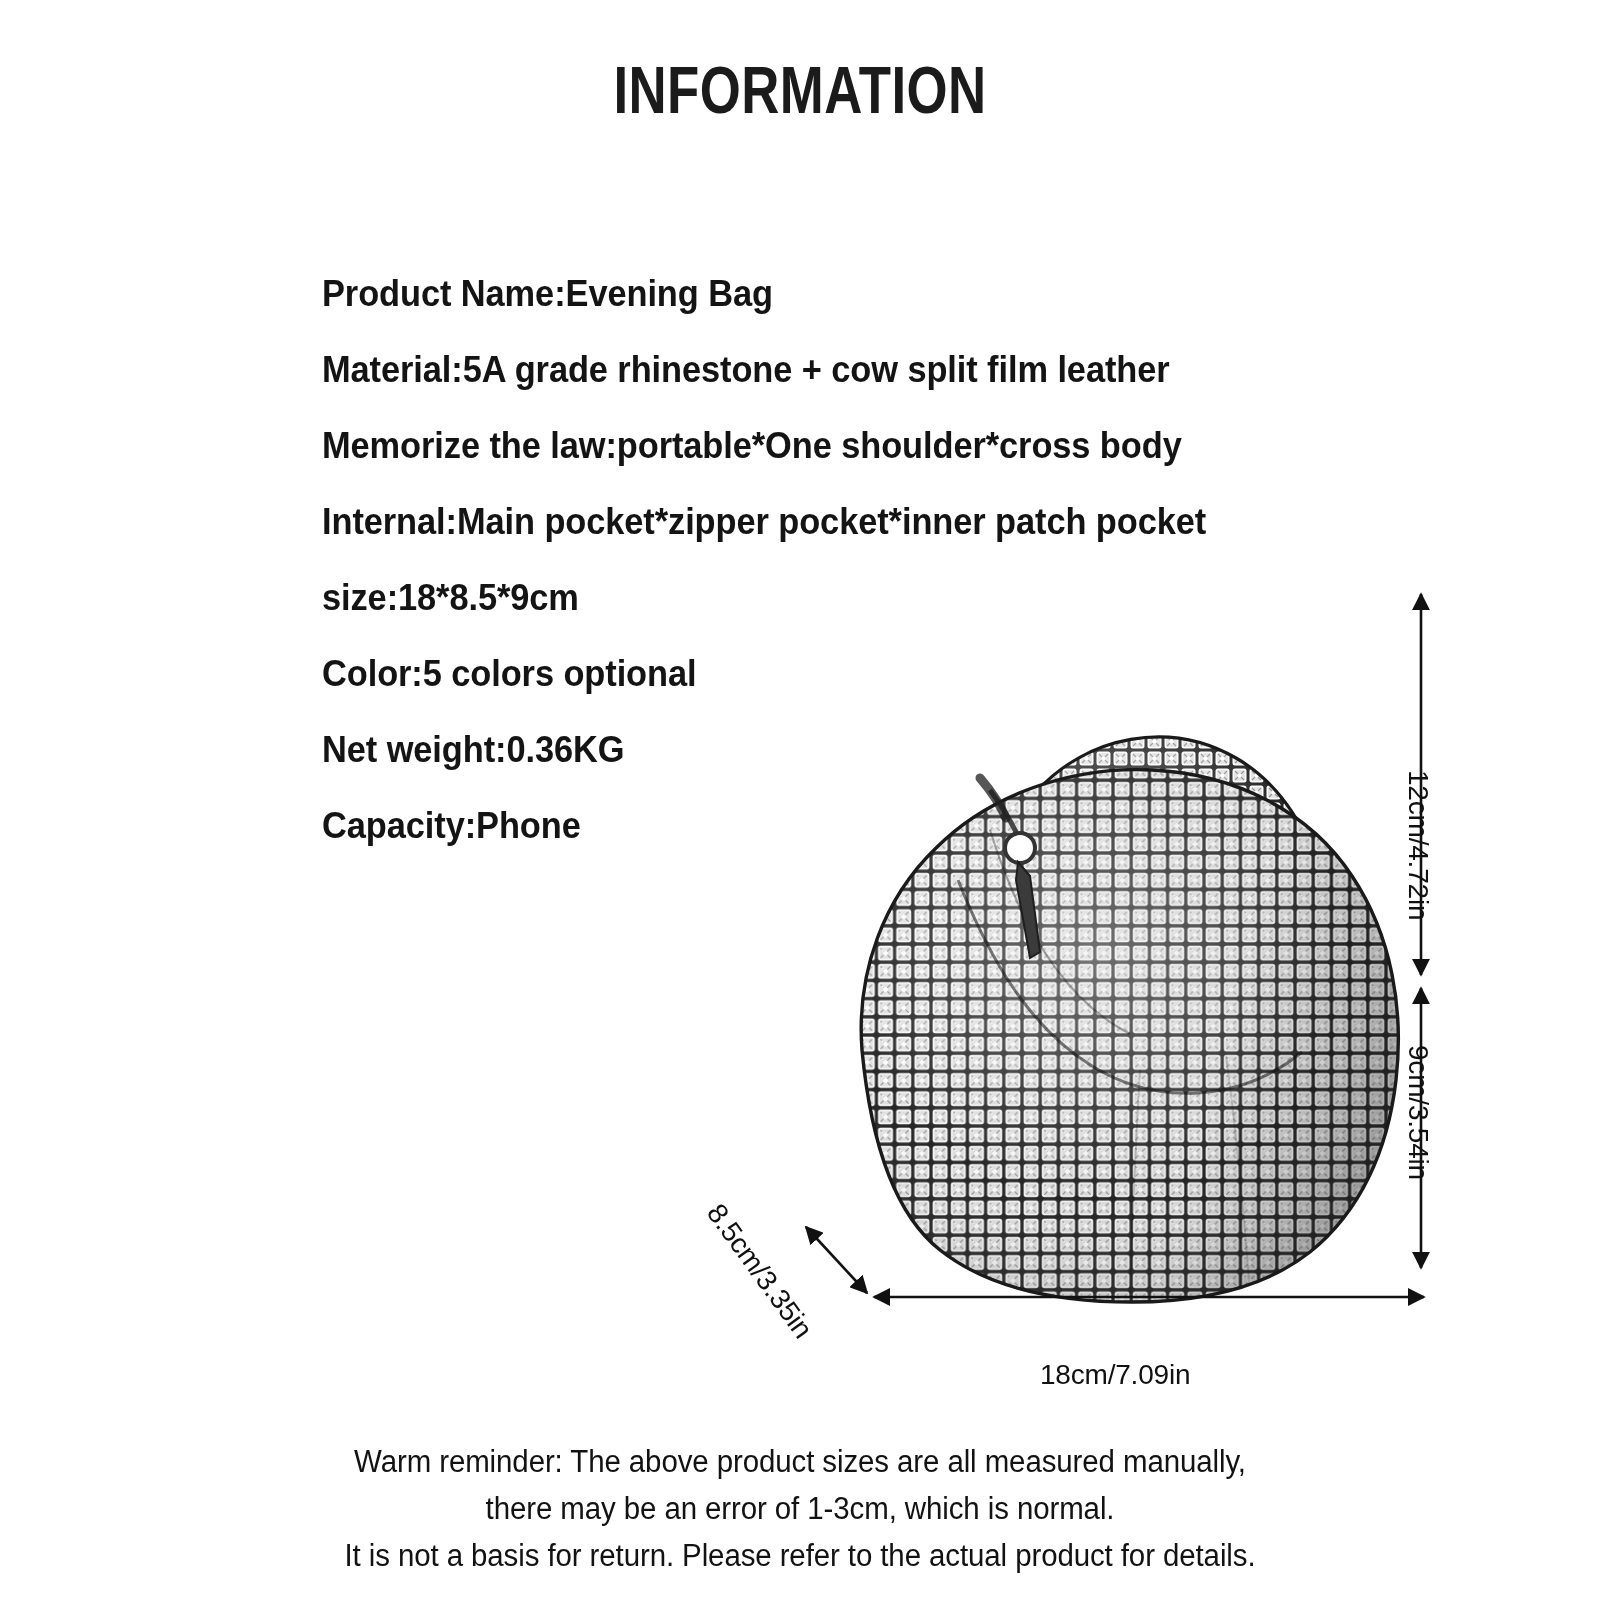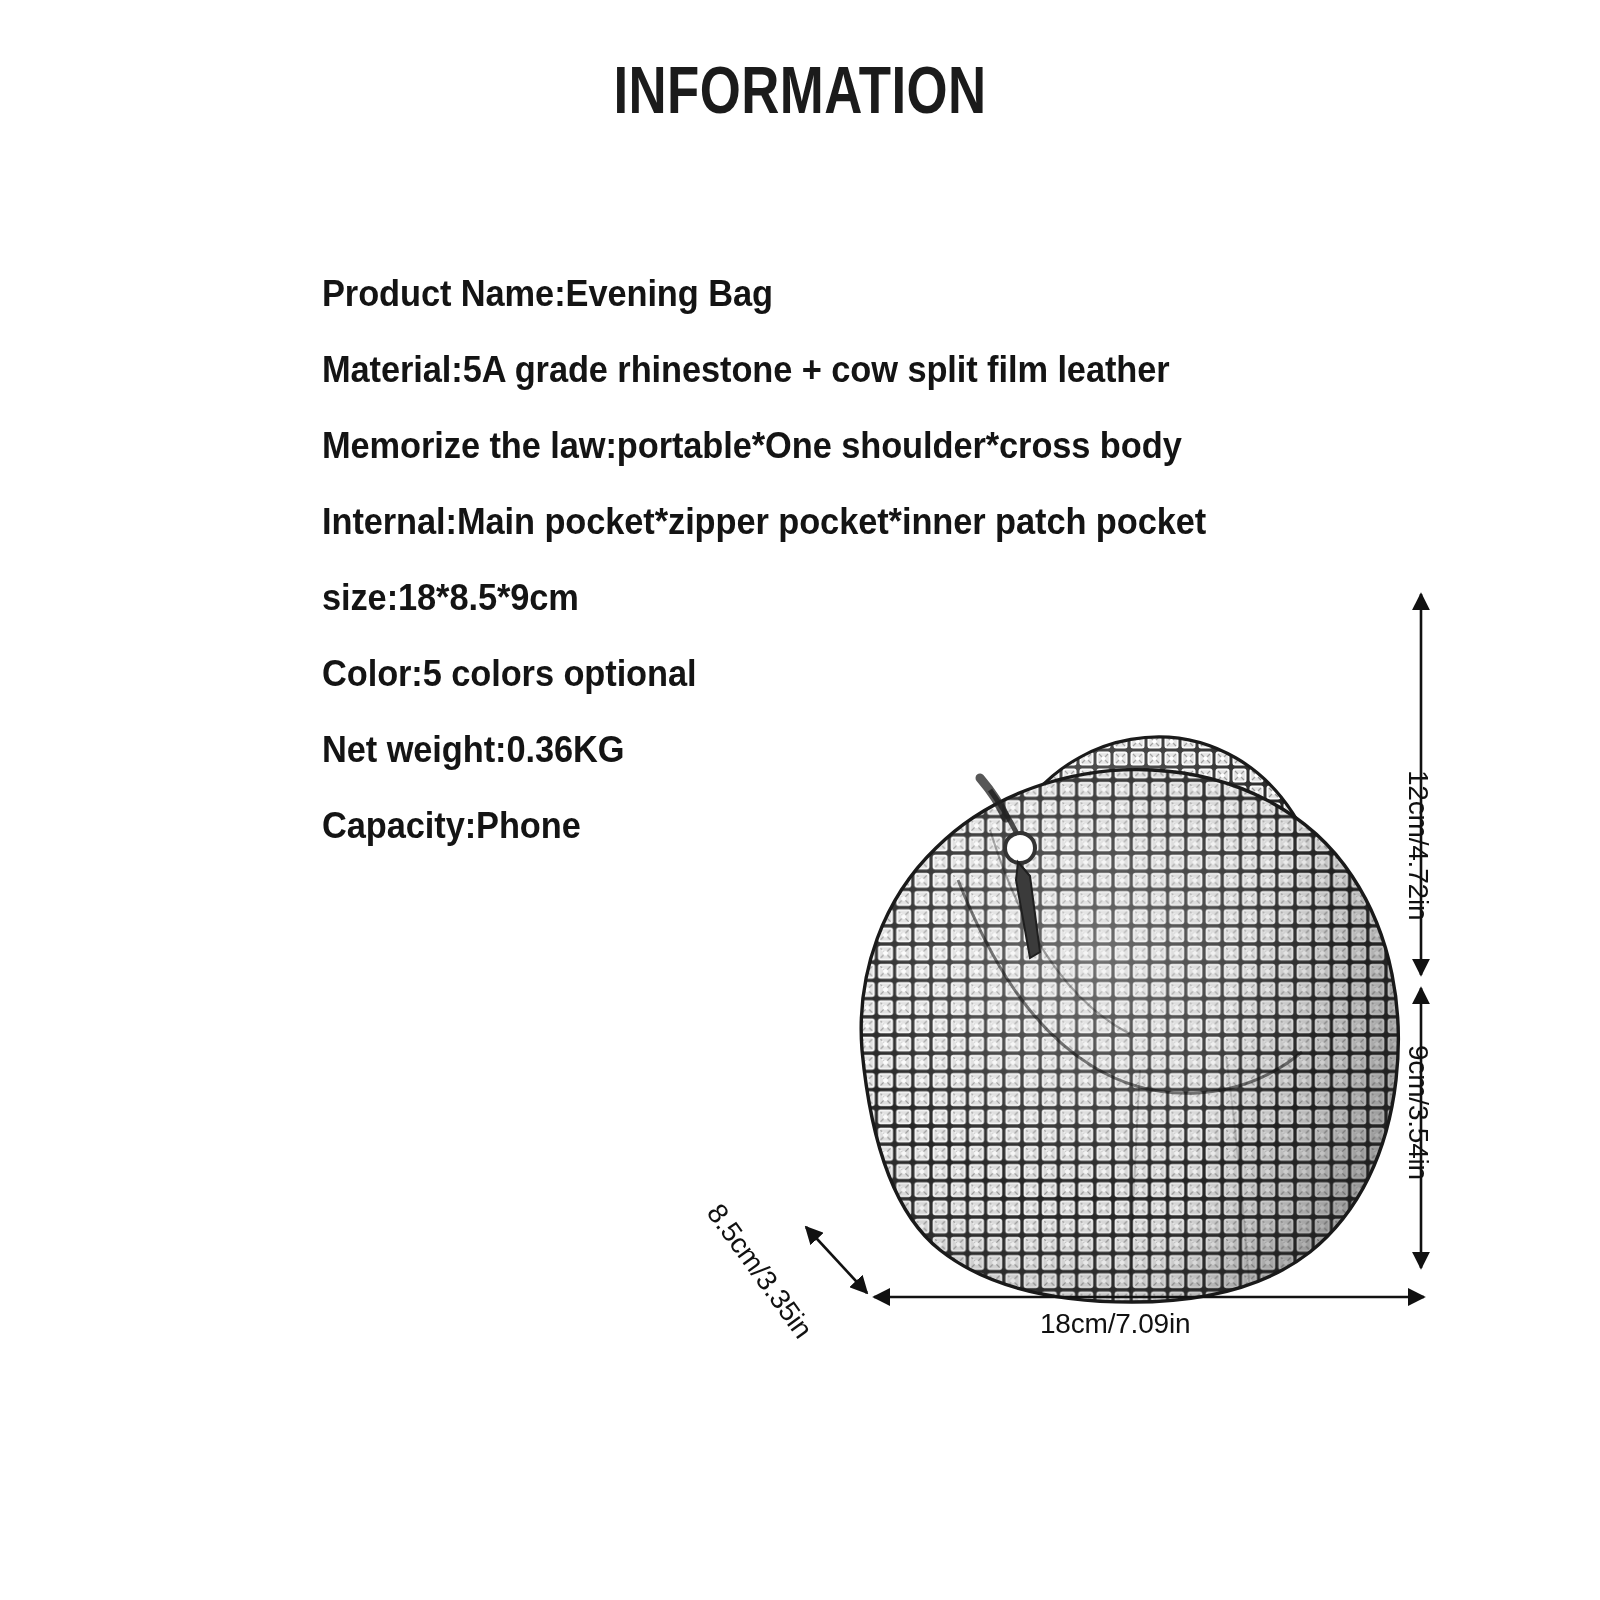--- a/index.html
+++ b/index.html
@@ -89,21 +89,21 @@
     transform-origin: left top;
   }
   #dim-height-bottom-label {
     left: 1434px;
     top: 1045px;
     transform: rotate(90deg);
     transform-origin: left top;
   }
   #dim-width-label {
     left: 1040px;
-    top: 1308px;
+    top: 1359px;
   }
   #dim-depth-label {
     left: 726px;
     top: 1198px;
     transform: rotate(54deg);
     transform-origin: left top;
   }
 
   #dim-lines {
     position: absolute;
@@ -273,14 +273,19 @@
     <line x1="874" y1="1297" x2="1424" y2="1297" stroke="#111111" stroke-width="2.6" marker-start="url(#arrowStart)" marker-end="url(#arrowEnd)"></line>
 
     <line x1="867" y1="1293" x2="806" y2="1227" stroke="#111111" stroke-width="2.6" marker-start="url(#arrowStart)" marker-end="url(#arrowEnd)"></line>
   </svg>
 
   <div class="dim-label" id="dim-height-top-label">12cm/4.72in</div>
   <div class="dim-label" id="dim-height-bottom-label">9cm/3.54in</div>
   <div class="dim-label" id="dim-width-label">18cm/7.09in</div>
   <div class="dim-label" id="dim-depth-label">8.5cm/3.35in</div>
 
+  <div id="footer-note">
+    <div class="footer-line">Warm reminder: The above product sizes are all measured manually,</div>
+    <div class="footer-line">there may be an error of 1-3cm, which is normal.</div>
+    <div class="footer-line">It is not a basis for return. Please refer to the actual product for details.</div>
+  </div>
 
 </div>
 
 </body></html>

